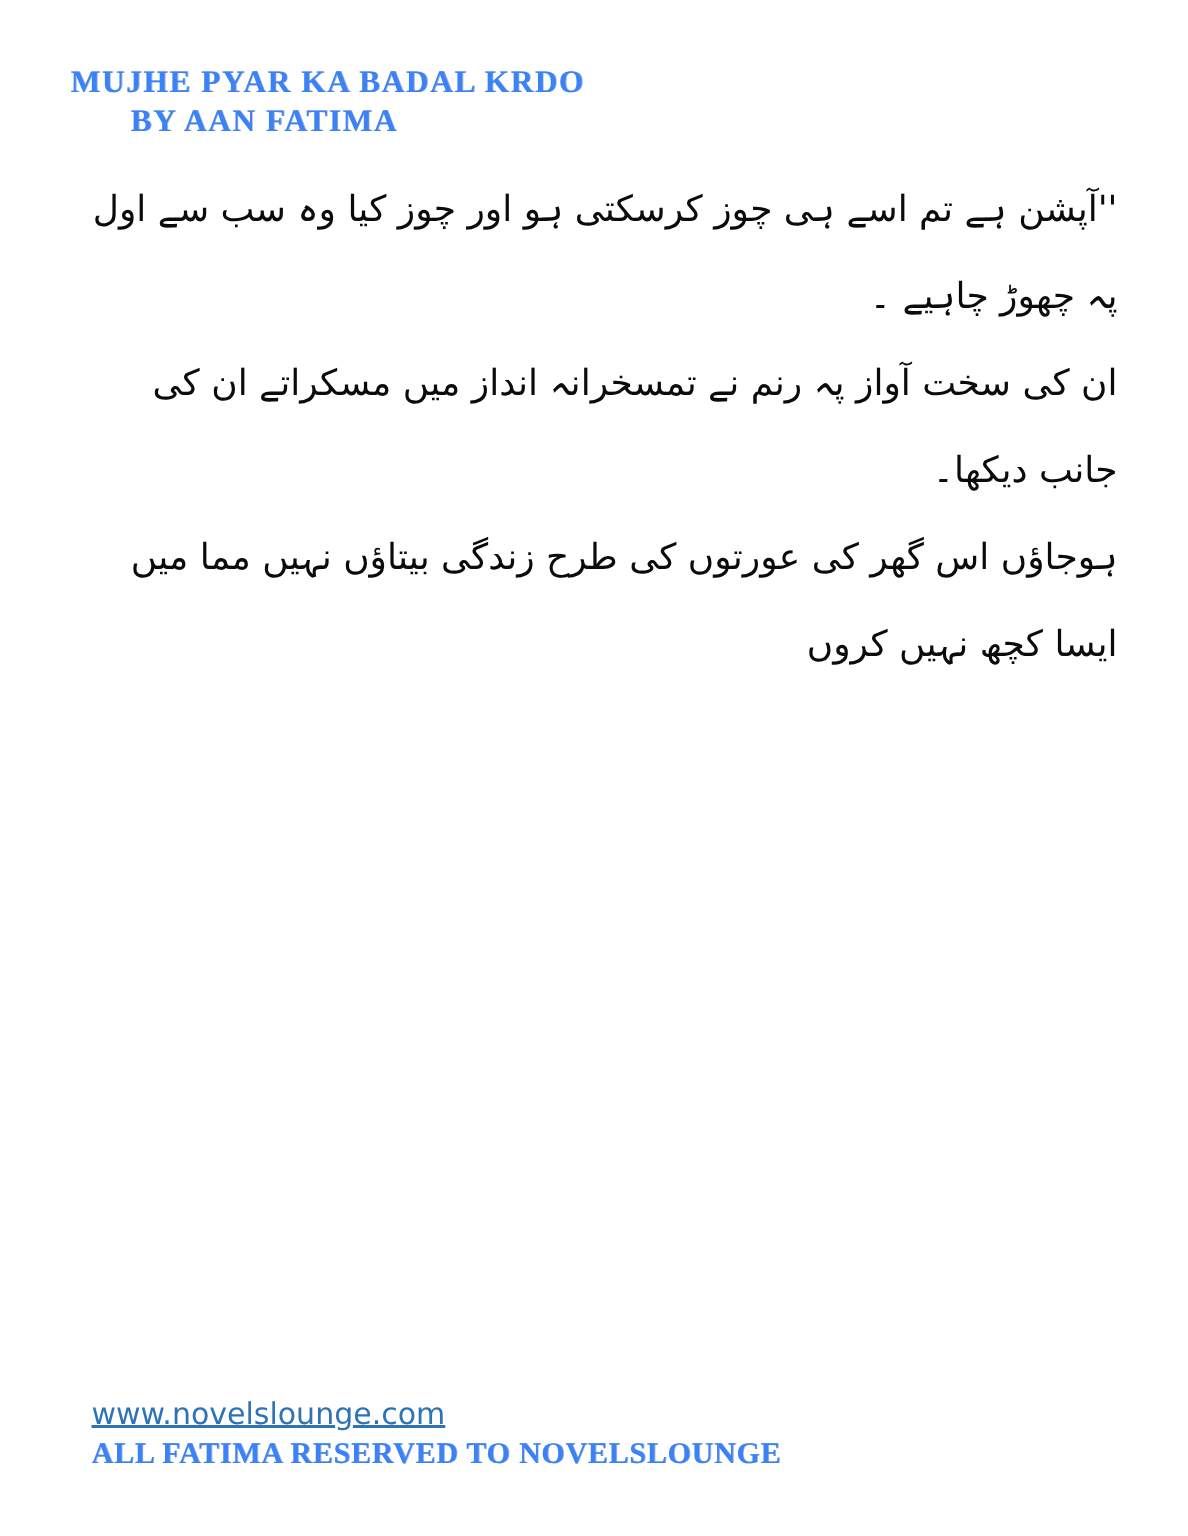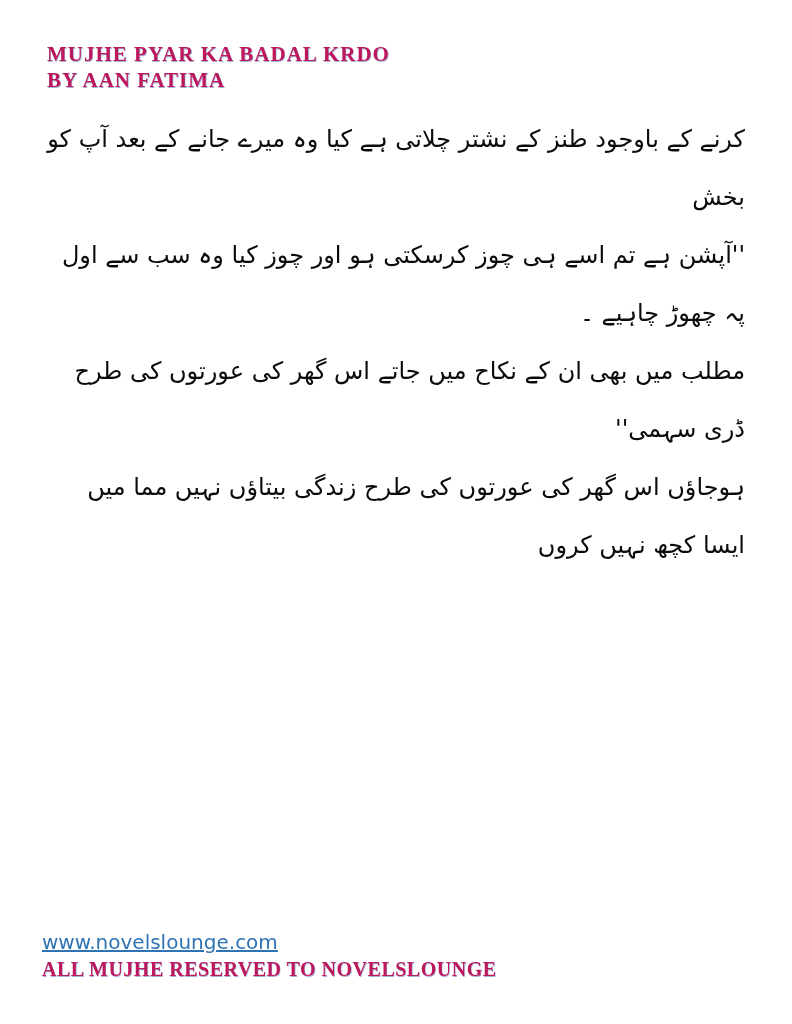--- a/index.html
+++ b/index.html
@@ -25,46 +25,46 @@
     display: flex;
     justify-content: space-between;
     align-items: baseline;
   }
   .deco-caps {
     font-family: "Liberation Serif", serif;
     font-weight: bold;
     font-size: 21px;
     line-height: 25px;
     letter-spacing: 1px;
-    color: #be185d;
+    color: #3b82f6;
     text-shadow: 0.6px 0.6px 0 rgba(137,160,205,0.8);
     white-space: nowrap;
   }
-  .author-line { margin-top: 1px; }
+  .author-line { margin-top: 1px; margin-left: 40px; }
 
   
   .body-text {
     position: absolute;
     top: 110px;
     left: 47px;
     right: 47px;
     direction: rtl;
     text-align: right;
     color: #0b0b0b;
     font-family: "DejaVu Sans", sans-serif;
     font-size: 24px;
     line-height: 58px;
   }
   .story-line { min-height: 58px; }
   .story-line.gap-before { margin-top: 9px; }
 
   
   .footer {
     position: absolute;
-    left: 42px;
+    left: 61px;
     top: 929px;
   }
   .site-link {
     display: inline-block;
     font-family: "DejaVu Sans", sans-serif;
     font-size: 20px;
     line-height: 26px;
     color: #2e74b5;
     text-decoration: underline;
     cursor: pointer;
@@ -83,33 +83,32 @@
 
   <div class="header">
     <div class="header-row">
       <span class="deco-caps">MUJHE PYAR KA BADAL KRDO</span>
     </div>
     <div class="deco-caps author-line">BY AAN FATIMA</div>
   </div>
 
   <div class="body-text" lang="ur" dir="rtl">
 
-      <div class="story-line">کرنے کے باوجود طنز کے نشتر چلاتی ہے کیا وہ میرے جانے کے بعد آپ کو بخش</div>
 
 
 
 
 
       <div class="story-line">''آپشن ہے تم اسے ہی چوز کرسکتی ہو اور چوز کیا وہ سب سے اول پہ چھوڑ چاہیے ۔</div>
 
+      <div class="story-line">ان کی سخت آواز پہ رنم نے تمسخرانہ انداز میں مسکراتے ان کی جانب دیکھا۔</div>
 
-      <div class="story-line">مطلب میں بھی ان کے نکاح میں جاتے اس گھر کی عورتوں کی طرح ڈری سہمی''</div>
 
       <div class="story-line">ہوجاؤں اس گھر کی عورتوں کی طرح زندگی بیتاؤں نہیں مما میں ایسا کچھ نہیں کروں</div>
 
     </div>
 
   <div class="footer">
     <a href="#" class="site-link">www.novelslounge.com</a>
-    <div class="deco-caps rights-line">ALL MUJHE RESERVED TO NOVELSLOUNGE</div>
+    <div class="deco-caps rights-line">ALL FATIMA RESERVED TO NOVELSLOUNGE</div>
   </div>
 
 </div>
 
 </body></html>

